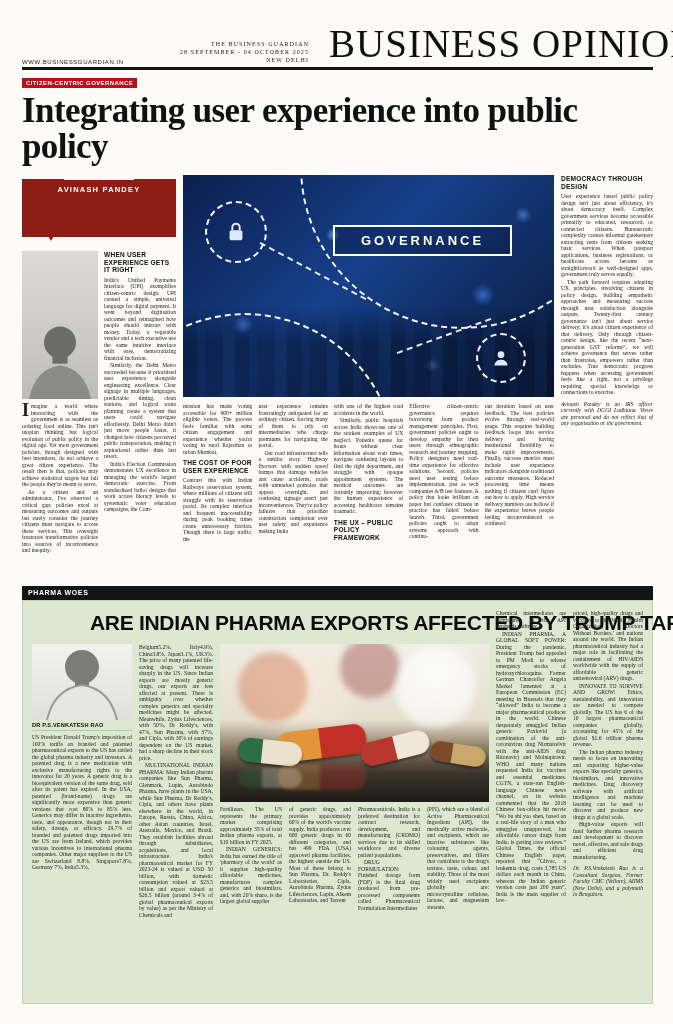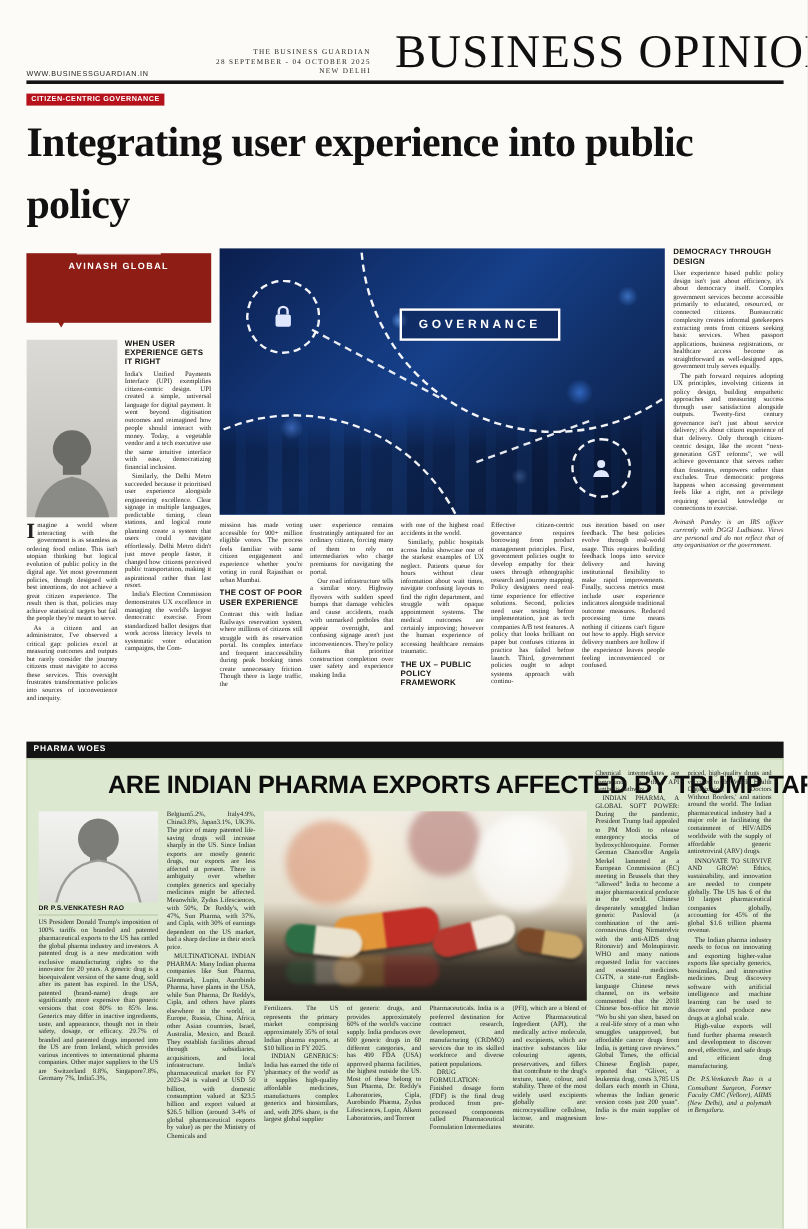--- a/index.html
+++ b/index.html
@@ -9,21 +9,21 @@
   
   .mast{display:flex;align-items:flex-end;border-bottom:3px solid #141414;padding-bottom:3px;position:relative;height:50px;}
   .site{position:absolute;left:0;bottom:2px;font-family:"Liberation Sans",sans-serif;font-size:6px;letter-spacing:.6px;color:#222;}
   .dates{margin-left:158px;text-align:right;font-size:6px;line-height:8px;letter-spacing:1.1px;color:#222;white-space:nowrap;}
   .vrule{width:1px;background:#141414;height:40px;margin:0 10px;}
   .mast-title{flex:1;text-align:center;font-size:39px;line-height:40px;font-weight:normal;letter-spacing:1px;color:#101010;white-space:nowrap;}
 
   
   .kicker{display:inline-block;background:#b5121b;color:#fff;font-family:"Liberation Sans",sans-serif;
           font-weight:bold;font-size:6px;letter-spacing:.4px;padding:2px 4px;margin:8px 0 5px;}
-  .headline{font-size:35px;line-height:52px;font-weight:bold;letter-spacing:-.6px;color:#111;width:560px;margin:0 0 10px;}
+  .headline{font-size:35px;line-height:36px;font-weight:bold;letter-spacing:-.6px;color:#111;width:560px;margin:0 0 10px;}
 
   .a1-grid{display:flex;gap:7px;height:402px;}
   .a1-left{width:154px;flex:none;}
   .a1-right{width:92px;flex:none;overflow:hidden;}
   .a1-center{flex:1;min-width:0;display:flex;flex-direction:column;}
 
   
   .opinion{position:relative;background:#8e1d15;color:#fff;height:58px;margin-bottom:14px;text-align:center;}
   .opinion .oplabel{font-size:16px;letter-spacing:1.5px;padding-top:9px;}
   .opinion .oprule{width:70px;height:1px;background:#fff;margin:4px auto 5px;}
@@ -54,22 +54,22 @@
       radial-gradient(16px 16px at 300px 120px,rgba(70,140,255,.6),transparent 70%),
       radial-gradient(10px 10px at 250px 190px,rgba(140,190,255,.6),transparent 70%),
       radial-gradient(12px 12px at 340px 40px,rgba(90,160,255,.55),transparent 70%),
       linear-gradient(135deg,#0b1f4e 0%,#16408a 45%,#0a1836 100%);}
   .govimg .skyline{position:absolute;left:0;right:0;bottom:0;height:90px;opacity:.55;
       background:repeating-linear-gradient(90deg,#061027 0 14px,#0a1c3e 14px 22px,#081430 22px 40px,#0d2248 40px 52px);
       mask-image:linear-gradient(180deg,transparent 0,#000 40%);-webkit-mask-image:linear-gradient(180deg,transparent 0,#000 40%);}
   .dash-circle{position:absolute;border:2px dashed rgba(255,255,255,.95);border-radius:50%;}
   .node{position:absolute;display:flex;align-items:center;justify-content:center;}
   .govlabel{position:absolute;left:150px;top:50px;border:2px solid #fff;background:rgba(12,28,70,.45);
-      color:#fff;font-family:"Liberation Sans",sans-serif;font-weight:bold;font-size:10px;letter-spacing:3px;
-      padding:6px 14px;}
+      color:#fff;font-family:"Liberation Sans",sans-serif;font-weight:bold;font-size:13px;letter-spacing:3px;
+      padding:6px 26px;}
   .dash-line{position:absolute;border-top:2px dashed rgba(255,255,255,.9);}
 
   .a1-center-cols{display:flex;gap:6px;height:172px;overflow:hidden;}
   .a1-center-cols .col{flex:1;min-width:0;overflow:hidden;}
 
   
   .ph-bar{margin-top:9px;background:#141414;color:#fff;font-family:"Liberation Sans",sans-serif;
           font-weight:bold;font-size:7px;letter-spacing:.6px;padding:3px 6px 4px;}
   .ph-panel{background:#dde8d1;border:1px solid #c3d2ae;box-sizing:border-box;padding:8px 9px 9px;
             height:404px;display:flex;gap:7px;}
@@ -122,21 +122,21 @@
 
   
   <div class="kicker" data-interactable="false">CITIZEN-CENTRIC GOVERNANCE</div>
   <h1 class="headline" data-interactable="false">Integrating user experience into public policy</h1>
 
   <div class="a1-grid" data-interactable="false">
 
     <div class="a1-left" data-interactable="false">
       <div class="opinion" data-interactable="false">
         <div class="oprule" data-interactable="false"></div>
-        <div class="opauthor" data-interactable="false">AVINASH GLOBAL</div>
+        <div class="opauthor" data-interactable="false">AVINASH PANDEY</div>
         <div class="optail" data-interactable="false"></div>
       </div>
       <div class="a1-left-cols">
         <div class="a1-c1" data-interactable="false">
           <div class="photo1" data-interactable="false">
             <svg viewBox="0 0 100 120" data-interactable="false">
               <circle cx="50" cy="40" r="21" fill="#6b6b68"></circle>
               <rect x="40" y="56" width="20" height="12" fill="#6b6b68"></rect>
               <path d="M8 122 Q14 76 50 70 Q86 76 92 122 Z" fill="#8a8a86"></path>
             </svg>

